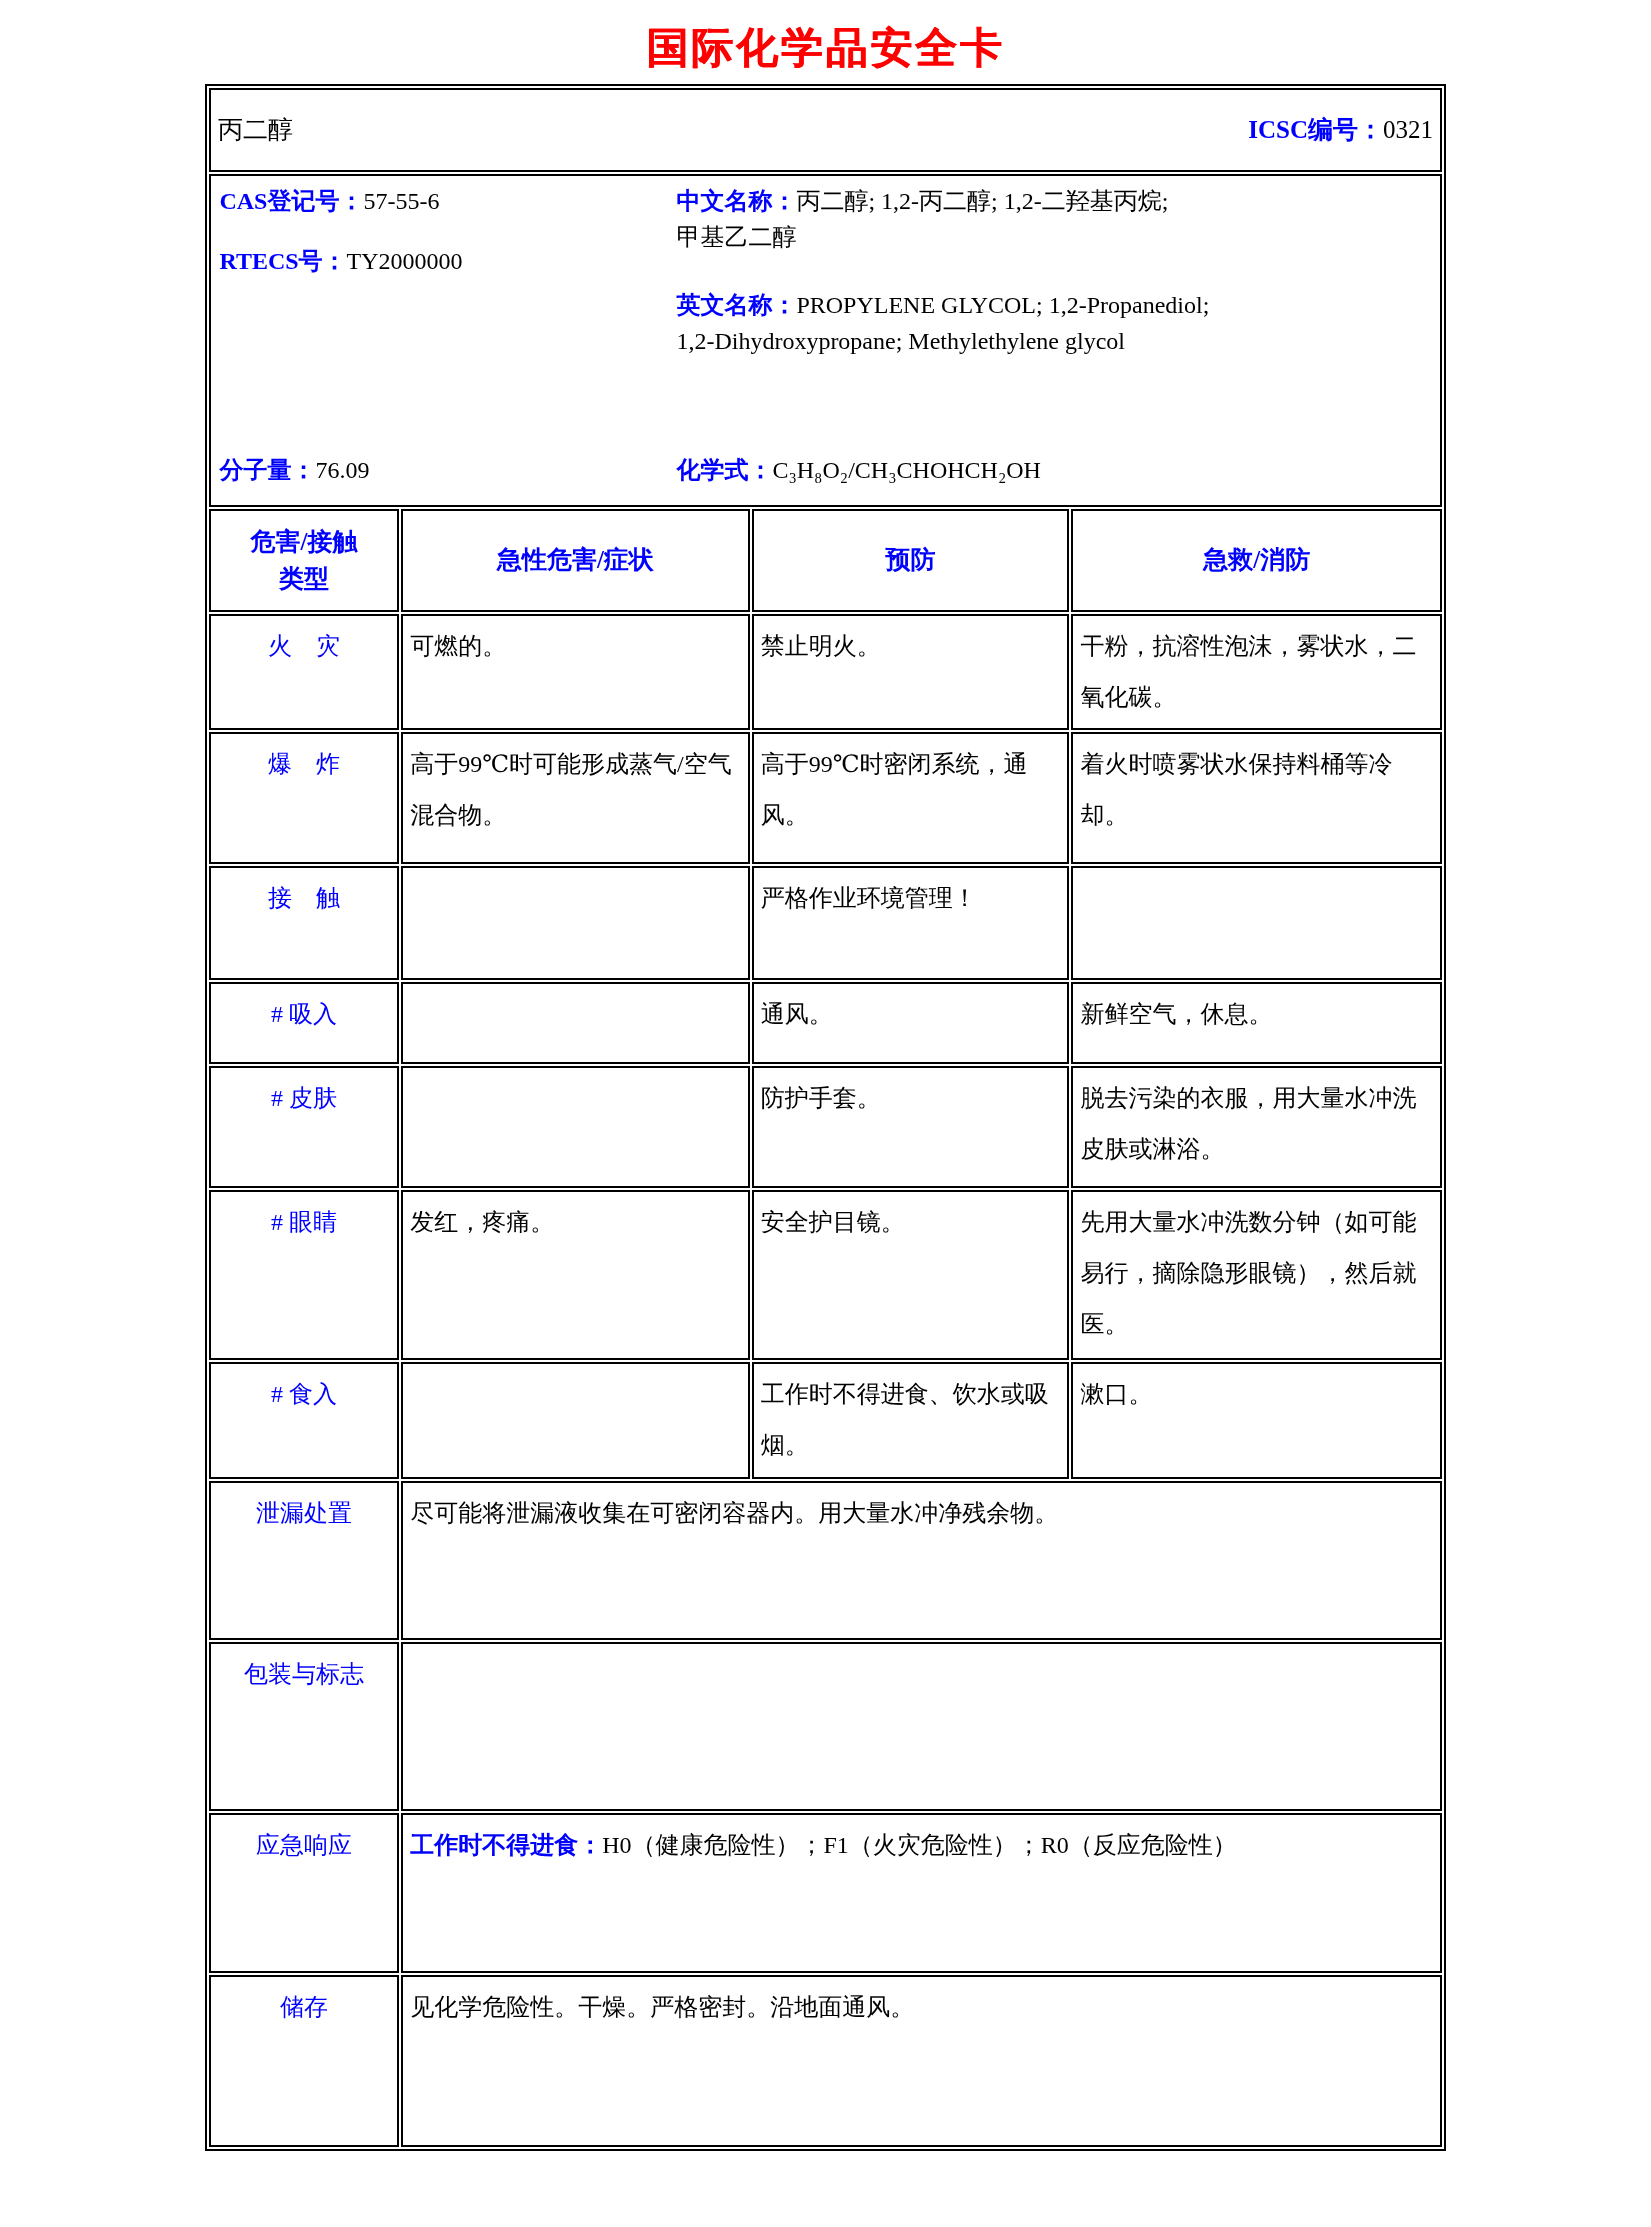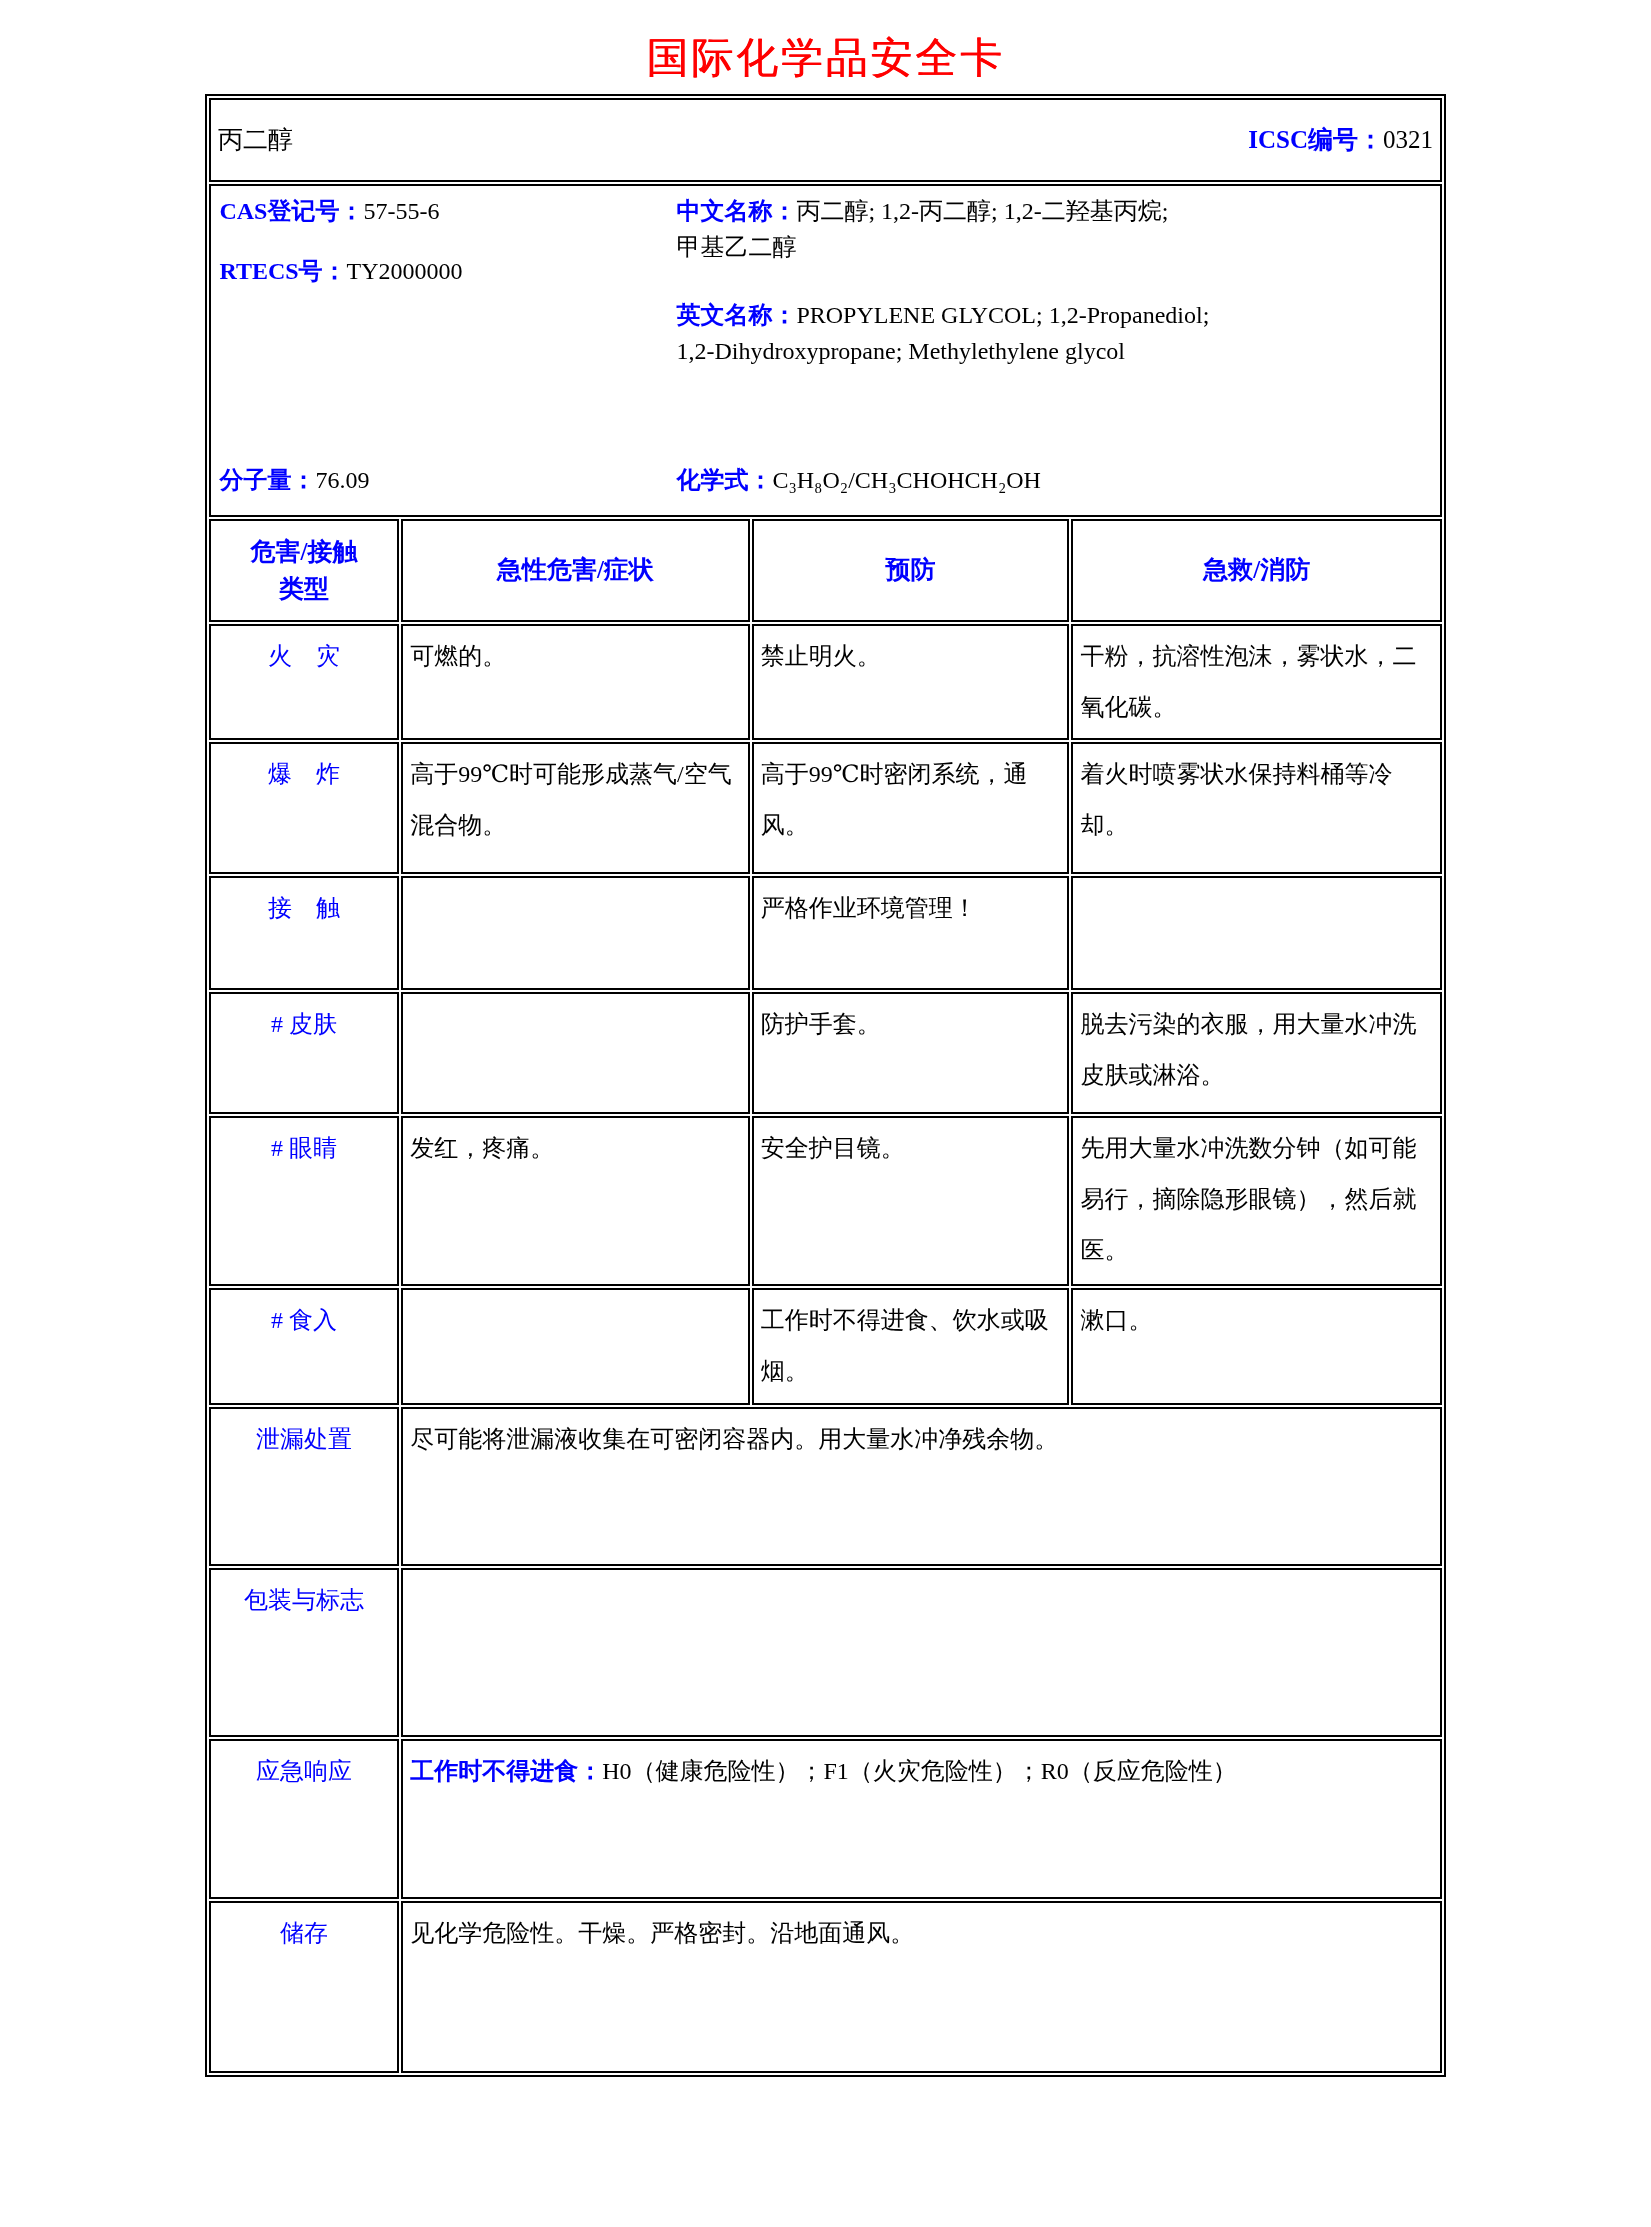--- a/index.html
+++ b/index.html
@@ -3,22 +3,22 @@
 <meta charset="utf-8">
 <style>
   html,body { margin:0; padding:0; }
   body {
     width:1651px; height:2227px; background:#ffffff; color:#000;
     font-family:"Liberation Serif","DejaVu Serif",serif;
   }
   .page { width:1651px; height:2227px; position:relative; }
 
   .main-title {
-    width:1241px; margin:0 auto; padding-top:29px; height:65px;
-    text-align:center; color:#ff0000; font-size:42px; font-weight:normal;
+    width:1241px; margin:0 auto; padding-top:19px; height:65px;
+    text-align:center; color:#ff0000; font-size:42px; font-weight:bold;
     letter-spacing:2.8px; line-height:59px;
     text-shadow:0.7px 0 0 currentColor;
   }
 
   table.card {
     width:1241px; margin:0 auto; table-layout:fixed;
     border:2.8px solid #000; border-collapse:separate; border-spacing:2.1px;
     background:#fff;
   }
   table.card td, table.card th {
@@ -135,20 +135,26 @@
       <td>着火时喷雾状水保持料桶等冷却。</td>
     </tr>
 
     <tr class="r-exp">
       <td class="label-cell">接　触</td>
       <td></td>
       <td>严格作业环境管理！</td>
       <td></td>
     </tr>
 
+    <tr class="r-inh">
+      <td class="label-cell"># 吸入</td>
+      <td></td>
+      <td>通风。</td>
+      <td>新鲜空气，休息。</td>
+    </tr>
 
     <tr class="r-skin">
       <td class="label-cell"># 皮肤</td>
       <td></td>
       <td>防护手套。</td>
       <td>脱去污染的衣服，用大量水冲洗皮肤或淋浴。</td>
     </tr>
 
     <tr class="r-eyes">
       <td class="label-cell"># 眼睛</td>

